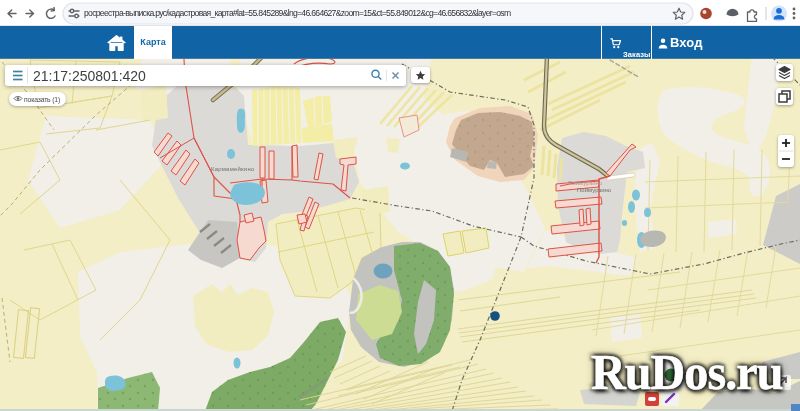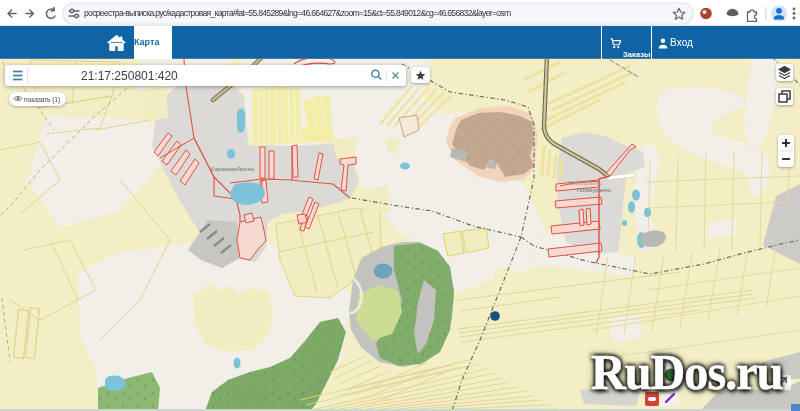--- a/index.html
+++ b/index.html
@@ -325,55 +325,55 @@
     </svg>
     <div class="abs" style="left:84px;top:0;height:26px;line-height:27px;font-size:8.6px;color:#2f3237;letter-spacing:-0.70px;white-space:nowrap;">росреестра-выписка.рус/кадастровая_карта#lat=55.845289&amp;lng=46.664627&amp;zoom=15&amp;ct=55.849012&amp;cg=46.656832&amp;layer=osm</div>
   </div>
 
   <div class="abs" style="left:0;top:26px;width:800px;height:33px;background:#1063a5;border-bottom:1.5px solid rgba(110,140,150,0.6);">
     <svg class="abs" style="left:106px;top:9px" width="21" height="16" viewBox="0 0 26 20">
       <path d="M2,10 L13,1 L24,10 M5,9 V19 H10.5 V13 H15.5 V19 H21 V9" fill="#fff" stroke="#fff" stroke-width="2" stroke-linejoin="round"></path>
       <rect x="17" y="2" width="3.4" height="5" fill="#fff"></rect>
     </svg>
     <div class="abs" style="left:134px;top:0;width:38px;height:33px;background:#ffffff;"></div>
-    <div class="abs" style="left:134px;top:0;width:38px;height:33px;line-height:33px;text-align:left;color:#1467a8;font-size:9px;font-weight:bold;">Карта</div>
+    <div class="abs" style="left:134px;top:0;width:38px;height:33px;line-height:33px;text-align:center;color:#1467a8;font-size:9px;font-weight:bold;">Карта</div>
     <div class="abs" style="left:601px;top:0;width:1px;height:33px;background:#ffffff;"></div>
     <div class="abs" style="left:651px;top:0;width:1px;height:33px;background:#ffffff;"></div>
     <svg class="abs" style="left:610px;top:12px" width="11" height="11" viewBox="0 0 13 13">
       <path d="M0.5,1 H2.5 L4,8 H10.8 L12.5,3 H3.2" fill="none" stroke="#fff" stroke-width="1.4"></path>
       <circle cx="5" cy="10.8" r="1.3" fill="#fff"></circle>
       <circle cx="9.8" cy="10.8" r="1.3" fill="#fff"></circle>
     </svg>
     <div class="abs" style="left:623px;top:0;height:33px;line-height:34px;color:#fff;font-size:7.5px;font-weight:bold;letter-spacing:0.1px;margin-top:12px;">Заказы</div>
     <svg class="abs" style="left:658px;top:12px" width="10" height="11" viewBox="0 0 12 13">
       <circle cx="6" cy="3.2" r="2.7" fill="#fff"></circle>
       <path d="M0.8,12.5 a5.2,4.6 0 0 1 10.4,0 Z" fill="#fff"></path>
     </svg>
-    <div class="abs" style="left:670px;top:0;height:42px;line-height:34px;color:#fff;font-size:10px;font-weight:normal;letter-spacing:0.1px;">Вход</div>
+    <div class="abs" style="left:670px;top:0;height:42px;line-height:34px;color:#fff;font-size:13px;font-weight:bold;letter-spacing:0.1px;">Вход</div>
   </div>
 
   <div class="abs" style="left:5px;top:65px;width:401px;height:21px;background:#fff;border-radius:3px;box-shadow:0 1px 4px rgba(0,0,0,0.35);"></div>
   <svg class="abs" style="left:5px;top:65px" width="401" height="21" viewBox="0 0 401 21">
     <g stroke="#42809f" stroke-width="1.7">
       <line x1="8" y1="6.5" x2="17.5" y2="6.5"></line>
       <line x1="8" y1="10.5" x2="17.5" y2="10.5"></line>
       <line x1="8" y1="14.5" x2="17.5" y2="14.5"></line>
     </g>
     <line x1="22.5" y1="2.5" x2="22.5" y2="18.5" stroke="#e2e2e2" stroke-width="1"></line>
     <g fill="none" stroke="#3d7ea8" stroke-width="1.4">
       <circle cx="370.5" cy="8.8" r="3.6"></circle>
       <line x1="373.2" y1="11.6" x2="376.2" y2="14.6"></line>
     </g>
     <line x1="381.5" y1="5" x2="381.5" y2="16" stroke="#e3e3e3" stroke-width="1"></line>
     <g stroke="#6b8fa8" stroke-width="1.4">
       <line x1="387.5" y1="7.5" x2="393.5" y2="13.5"></line>
       <line x1="393.5" y1="7.5" x2="387.5" y2="13.5"></line>
     </g>
   </svg>
-  <div class="abs" style="left:33px;top:65px;height:36px;line-height:22px;font-size:12px;color:#3f3f3f;margin-left:48px;">21:17:250801:420</div>
+  <div class="abs" style="left:33px;top:65px;height:36px;line-height:22px;font-size:14px;color:#3f3f3f;">21:17:250801:420</div>
   <div class="abs" style="left:411px;top:67px;width:19px;height:16px;background:#fff;border-radius:3px;box-shadow:0 1px 3px rgba(0,0,0,0.35);"></div>
   <svg class="abs" style="left:411px;top:67px" width="19" height="16" viewBox="0 0 19 16">
     <path d="M9.5,3.8 L10.9,6.9 L14.2,7.2 L11.7,9.5 L12.4,12.7 L9.5,11 L6.6,12.7 L7.3,9.5 L4.8,7.2 L8.1,6.9 Z" fill="#3c3c3c"></path>
   </svg>
 
   <div class="abs" style="left:9px;top:92px;width:57px;height:14px;background:#fff;border-radius:7px;box-shadow:0 1px 3px rgba(0,0,0,0.3);"></div>
   <svg class="abs" style="left:13px;top:94px" width="10" height="9" viewBox="0 0 10 9">
     <path d="M1,4.5 C2.5,2 7.5,2 9,4.5 C7.5,7 2.5,7 1,4.5 Z" fill="none" stroke="#666" stroke-width="1"></path>
     <circle cx="5" cy="4.5" r="1.2" fill="#666"></circle>
   </svg>

